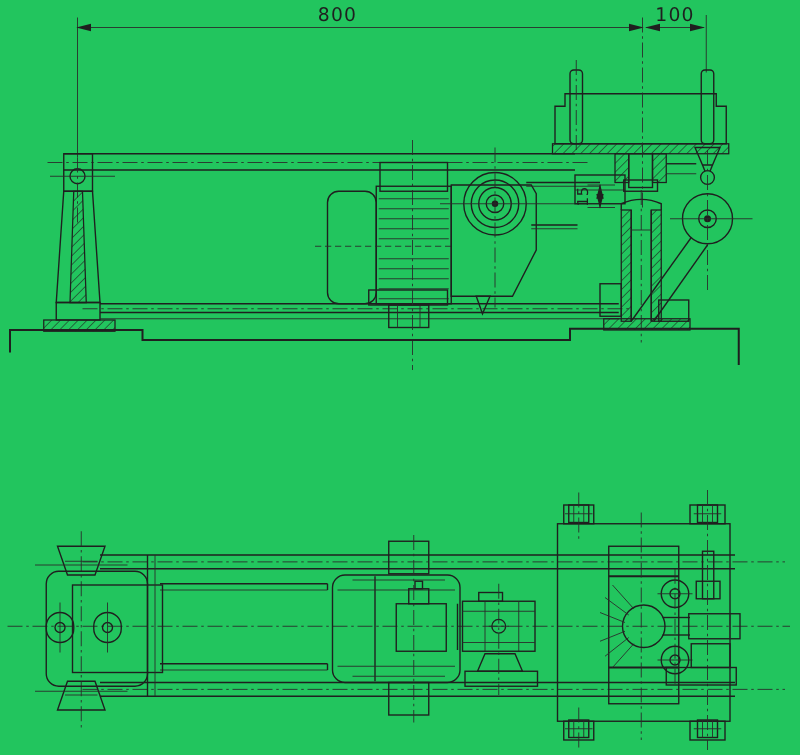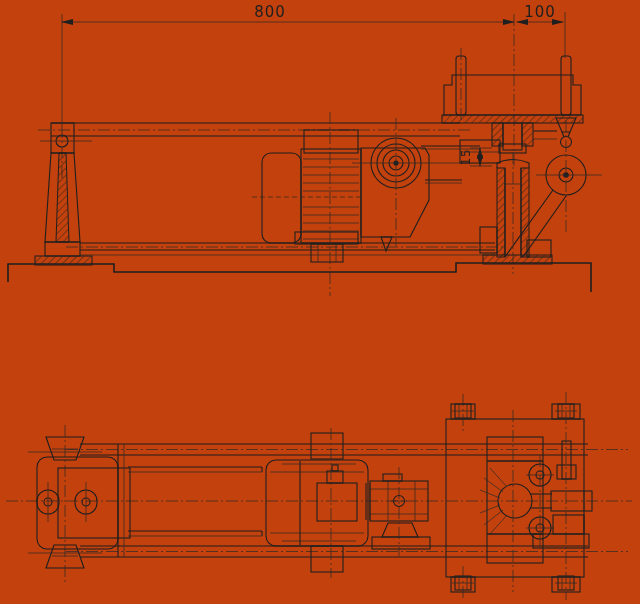--- a/index.html
+++ b/index.html
@@ -1,16 +1,16 @@
 <!DOCTYPE html>
 <html><head>
 <meta charset="utf-8">
 <style>
   html,body{margin:0;padding:0;background:#ffffff;}
-  .canvas{width:640px;height:604px;background:#c2410c;position:relative;overflow:hidden;}
+  .canvas{width:640px;height:604px;background:#22c55e;position:relative;overflow:hidden;}
   svg{display:block;}
   text{font-family:"DejaVu Sans", sans-serif;fill:#1f1f1f;}
   .dim-label{font-size:15px;letter-spacing:1px;}
   .dim-label-small{font-size:12px;letter-spacing:0.5px;}
   
   .ln   {stroke:#1f1f1f;stroke-width:1.1;fill:none;}
   .lnh  {stroke:#1f1f1f;stroke-width:1.6;fill:none;}
   .thin {stroke:#2a2a2a;stroke-width:0.7;fill:none;}
   .cl   {stroke:#2a2a2a;stroke-width:0.7;fill:none;stroke-dasharray:12 3 2 3;}
   .dsh  {stroke:#2a2a2a;stroke-width:0.7;fill:none;stroke-dasharray:5 3;}

